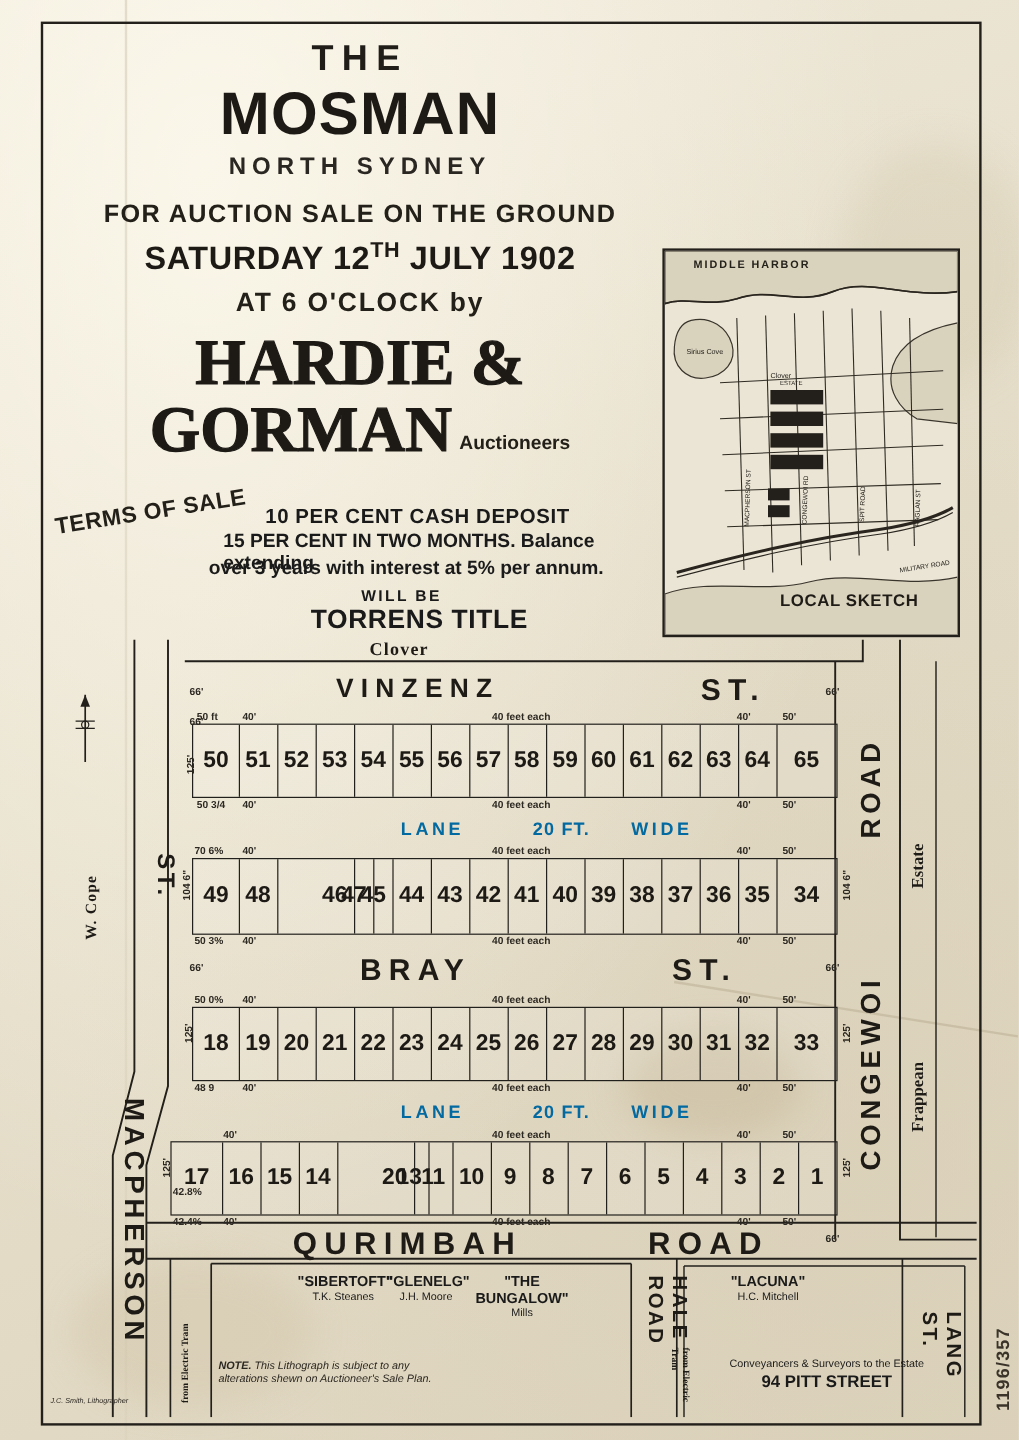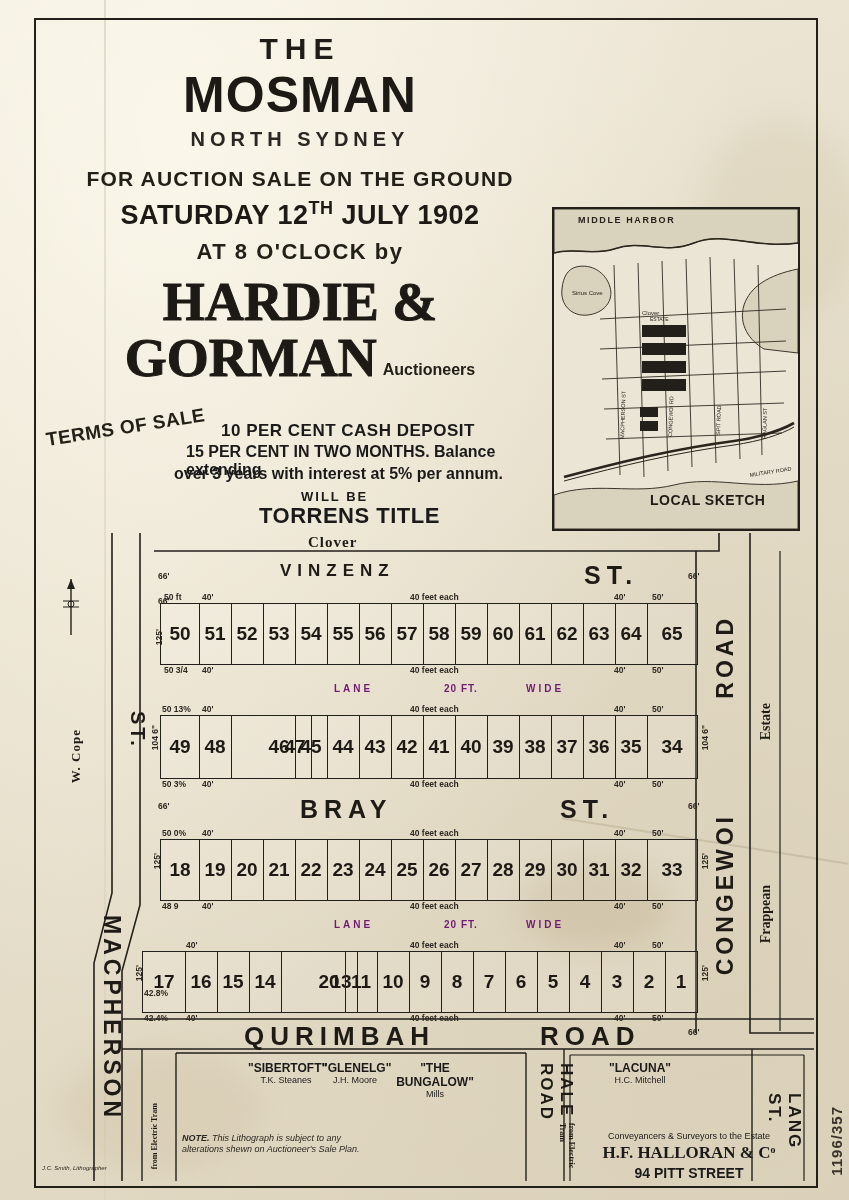--- a/index.html
+++ b/index.html
@@ -111,21 +111,21 @@
 
   .blockrow{position:absolute;border:1.5px solid #22201c;background:rgba(255,255,255,.12);}
   .lot{
     position:absolute;top:0;bottom:0;border-right:1.2px solid #22201c;
     display:flex;align-items:center;justify-content:center;
     font-weight:bold;font-size:19px;color:#1d1a16;
   }
   .lot:last-child{border-right:none;}
 
   .dim{position:absolute;font-size:8.5px;font-weight:bold;color:#2c2822;white-space:nowrap;}
-  .lane-lbl{position:absolute;font-size:10px;font-weight:bold;letter-spacing:3px;color:#701a75;}
+  .lane-lbl{position:absolute;font-size:15px;font-weight:bold;letter-spacing:3px;color:#0369a1;}
 
   .vert-text{
     position:absolute;font-weight:bold;color:#1e1b17;
     writing-mode:vertical-rl;
   }
 
   
   .note{position:absolute;font-size:9px;line-height:1.25;color:#2b2721;}
   .house{position:absolute;text-align:center;font-weight:bold;}
   .house .nm{font-size:12px;}
@@ -159,21 +159,21 @@
 
   <div class="hdr">
     <div class="the">THE</div>
     <div class="mosman">MOSMAN</div>
     <div class="northsydney">NORTH SYDNEY</div>
     <div class="auctline">FOR AUCTION SALE ON THE GROUND</div>
     <div class="datline">
       <span>SATURDAY 12</span><sup>TH</sup>
       <span>JULY 1902</span>
     </div>
-    <div class="oclock">AT 8 O'CLOCK  by</div>
+    <div class="oclock">AT 6 O'CLOCK  by</div>
     <div class="hardie">HARDIE &amp;</div>
     <div class="gormanrow">
       <div class="gorman">GORMAN</div>
       <div class="auctioneers">Auctioneers</div>
     </div>
   </div>
 
   <div class="terms">
     <div class="terms-label">TERMS OF SALE</div>
     <div class="terms-l1">10 PER CENT CASH DEPOSIT</div>
@@ -271,21 +271,21 @@
     <svg class="compass" width="22" height="60" viewBox="0 0 22 60" style="left:24px;top:44px;">
       <line x1="11" y1="2" x2="11" y2="58" stroke="#23201c" stroke-width="1.4"></line>
       <polygon points="11,2 7,12 15,12" fill="#23201c"></polygon>
       <line x1="3" y1="24" x2="19" y2="24" stroke="#23201c" stroke-width="1"></line>
       <line x1="3" y1="30" x2="19" y2="30" stroke="#23201c" stroke-width="1"></line>
       <circle cx="11" cy="27" r="3" fill="none" stroke="#23201c" stroke-width="1"></circle>
     </svg>
 
     <div class="street-name" style="left:272px;top:1px;font-size:15px;letter-spacing:1px;font-family:'Liberation Serif',serif;">Clover</div>
 
-    <div class="street-name" style="left:244px;top:28px;font-size:17px;">VINZENZ</div>
+    <div class="street-name" style="left:244px;top:28px;font-size:22px;">VINZENZ</div>
     <div class="street-name" style="left:548px;top:28px;font-size:25px;">ST.</div>
 
     <div class="blockrow" style="left:124px;top:70px;width:536px;height:60px;">
       <div class="lot" style="left:0px;width:38px;">50</div>
       <div class="lot" style="left:38px;width:32px;">51</div>
       <div class="lot" style="left:70px;width:32px;">52</div>
       <div class="lot" style="left:102px;width:32px;">53</div>
       <div class="lot" style="left:134px;width:32px;">54</div>
       <div class="lot" style="left:166px;width:32px;">55</div>
       <div class="lot" style="left:198px;width:32px;">56</div>
@@ -329,21 +329,21 @@
       <div class="lot" style="left:230px;width:32px;">42</div>
       <div class="lot" style="left:262px;width:32px;">41</div>
       <div class="lot" style="left:294px;width:32px;">40</div>
       <div class="lot" style="left:326px;width:32px;">39</div>
       <div class="lot" style="left:358px;width:32px;">38</div>
       <div class="lot" style="left:390px;width:32px;">37</div>
       <div class="lot" style="left:422px;width:32px;">36</div>
       <div class="lot" style="left:454px;width:32px;">35</div>
       <div class="lot" style="left:486px;width:50px;">34</div>
     </div>
-    <div class="dim" style="left:126px;top:171px;">50 13%</div>
+    <div class="dim" style="left:126px;top:171px;">70 6%</div>
     <div class="dim" style="left:166px;top:171px;">40'</div>
     <div class="dim" style="left:374px;top:171px;">40 feet each</div>
     <div class="dim" style="left:578px;top:171px;">40'</div>
     <div class="dim" style="left:616px;top:171px;">50'</div>
     <div class="dim" style="left:114px;top:192px;writing-mode:vertical-rl;transform:rotate(180deg);">104 6"</div>
     <div class="dim" style="left:664px;top:192px;writing-mode:vertical-rl;transform:rotate(180deg);">104 6"</div>
     <div class="dim" style="left:126px;top:246px;">50 3%</div>
     <div class="dim" style="left:166px;top:246px;">40'</div>
     <div class="dim" style="left:374px;top:246px;">40 feet each</div>
     <div class="dim" style="left:578px;top:246px;">40'</div>
@@ -455,19 +455,18 @@
     </div>
 
     <div class="note" style="left:146px;top:600px;width:178px;">
       <span style="font-weight:bold;font-style:italic;">NOTE.</span>
       <span style="font-style:italic;">This Lithograph is subject to any alterations shewn on Auctioneer's Sale Plan.</span>
     </div>
     <div class="note" style="left:6px;top:632px;font-size:6px;font-style:italic;">J.C. Smith, Lithographer</div>
 
     <div style="position:absolute;left:540px;top:598px;width:226px;">
       <div class="conv">Conveyancers &amp; Surveyors to the Estate</div>
-      <div class="hf">H.F. HALLORAN &amp; Cᵒ</div>
       <div class="pitt">94 PITT STREET</div>
     </div>
   </div>
 
   <div class="refno">1196/357</div>
 </div>
 
 </body></html>

